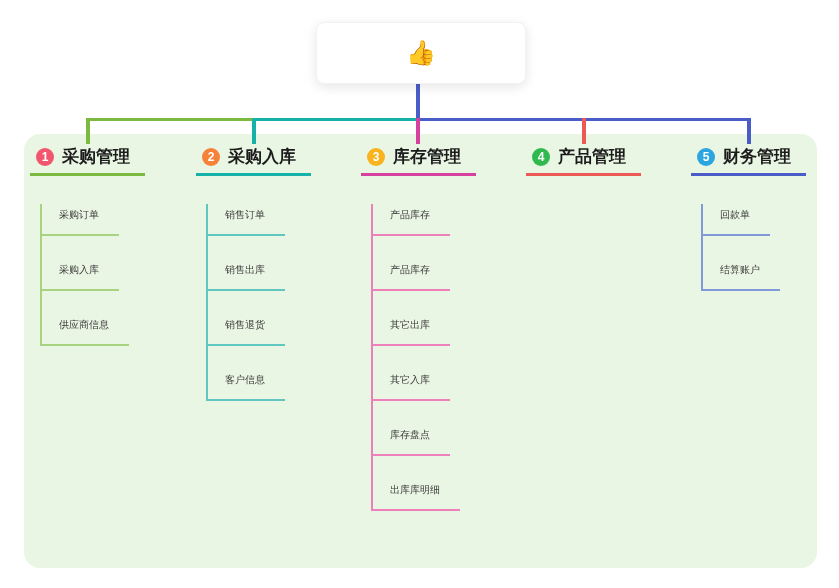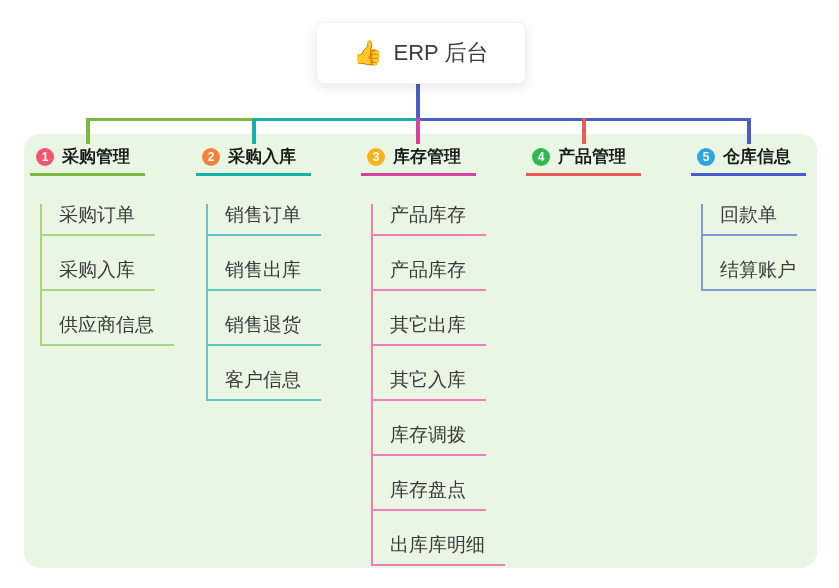--- a/index.html
+++ b/index.html
@@ -33,21 +33,21 @@
   }
   .badge {
     flex:0 0 auto; width:18px; height:18px; border-radius:50%;
     background:var(--badge); color:#ffffff; font-size:12px; font-weight:700;
     display:flex; align-items:center; justify-content:center; line-height:1;
   }
   .children { margin-left:10px; border-left:2px solid var(--child-line); }
   .child {
     display:table; margin-top:23px; padding:0 20px 8px 17px;
     border-bottom:2px solid var(--child-line);
-    font-size:19px; color:#3b3b3b; line-height:22px; white-space:nowrap;
+    font-size:10px; color:#3b3b3b; line-height:22px; white-space:nowrap;
   }
   .child:first-child { margin-top:28px; }
 </style>
 </head>
 <body>
 
 <div class="canvas">
 
   <div class="panel" style="background-color: rgb(234, 246, 228);"></div>
 
@@ -56,21 +56,20 @@
   <div class="hseg" style="left: 252px; width: 165px; background-color: rgb(22, 178, 169);"></div>
   <div class="hseg" style="left: 417px; width: 334px; background-color: rgb(74, 92, 200);"></div>
   <div class="drop" style="left: 86px; background-color: rgb(124, 185, 63);"></div>
   <div class="drop" style="left: 252px; background-color: rgb(22, 178, 169);"></div>
   <div class="drop" style="left: 416px; background-color: rgb(214, 64, 159);"></div>
   <div class="drop" style="left: 582px; background-color: rgb(236, 90, 86);"></div>
   <div class="drop" style="left: 747px; background-color: rgb(74, 92, 200);"></div>
 
   <div class="root-card">
     <span class="root-icon">👍</span>
-    <span>ERP 后台</span>
   </div>
 
   <div class="column" style="left: 30px; --line: #7cb93f; --child-line: #a8d380; --badge: #f2566e;">
     <div class="col-title">
       <span class="badge">1</span>
       <span>采购管理</span>
     </div>
     <div class="children">
       <div class="child">采购订单</div>
       <div class="child">采购入库</div>
@@ -94,37 +93,36 @@
   <div class="column" style="left: 361px; --line: #d6409f; --child-line: #ef7fba; --badge: #f8b31f;">
     <div class="col-title">
       <span class="badge">3</span>
       <span>库存管理</span>
     </div>
     <div class="children">
       <div class="child">产品库存</div>
       <div class="child">产品库存</div>
       <div class="child">其它出库</div>
       <div class="child">其它入库</div>
-      <div class="child">库存调拨</div>
       <div class="child">库存盘点</div>
       <div class="child">出库库明细</div>
     </div>
   </div>
 
   <div class="column" style="left: 526px; --line: #ec5a56; --child-line: #f59a92; --badge: #30ba4e;">
     <div class="col-title">
       <span class="badge">4</span>
       <span>产品管理</span>
     </div>
   </div>
 
   <div class="column" style="left: 691px; --line: #4a5cc8; --child-line: #8099d9; --badge: #2ba6e0;">
     <div class="col-title">
       <span class="badge">5</span>
-      <span>仓库信息</span>
+      <span>财务管理</span>
     </div>
     <div class="children">
       <div class="child">回款单</div>
       <div class="child">结算账户</div>
     </div>
   </div>
 
 </div>
 
 </body></html>

